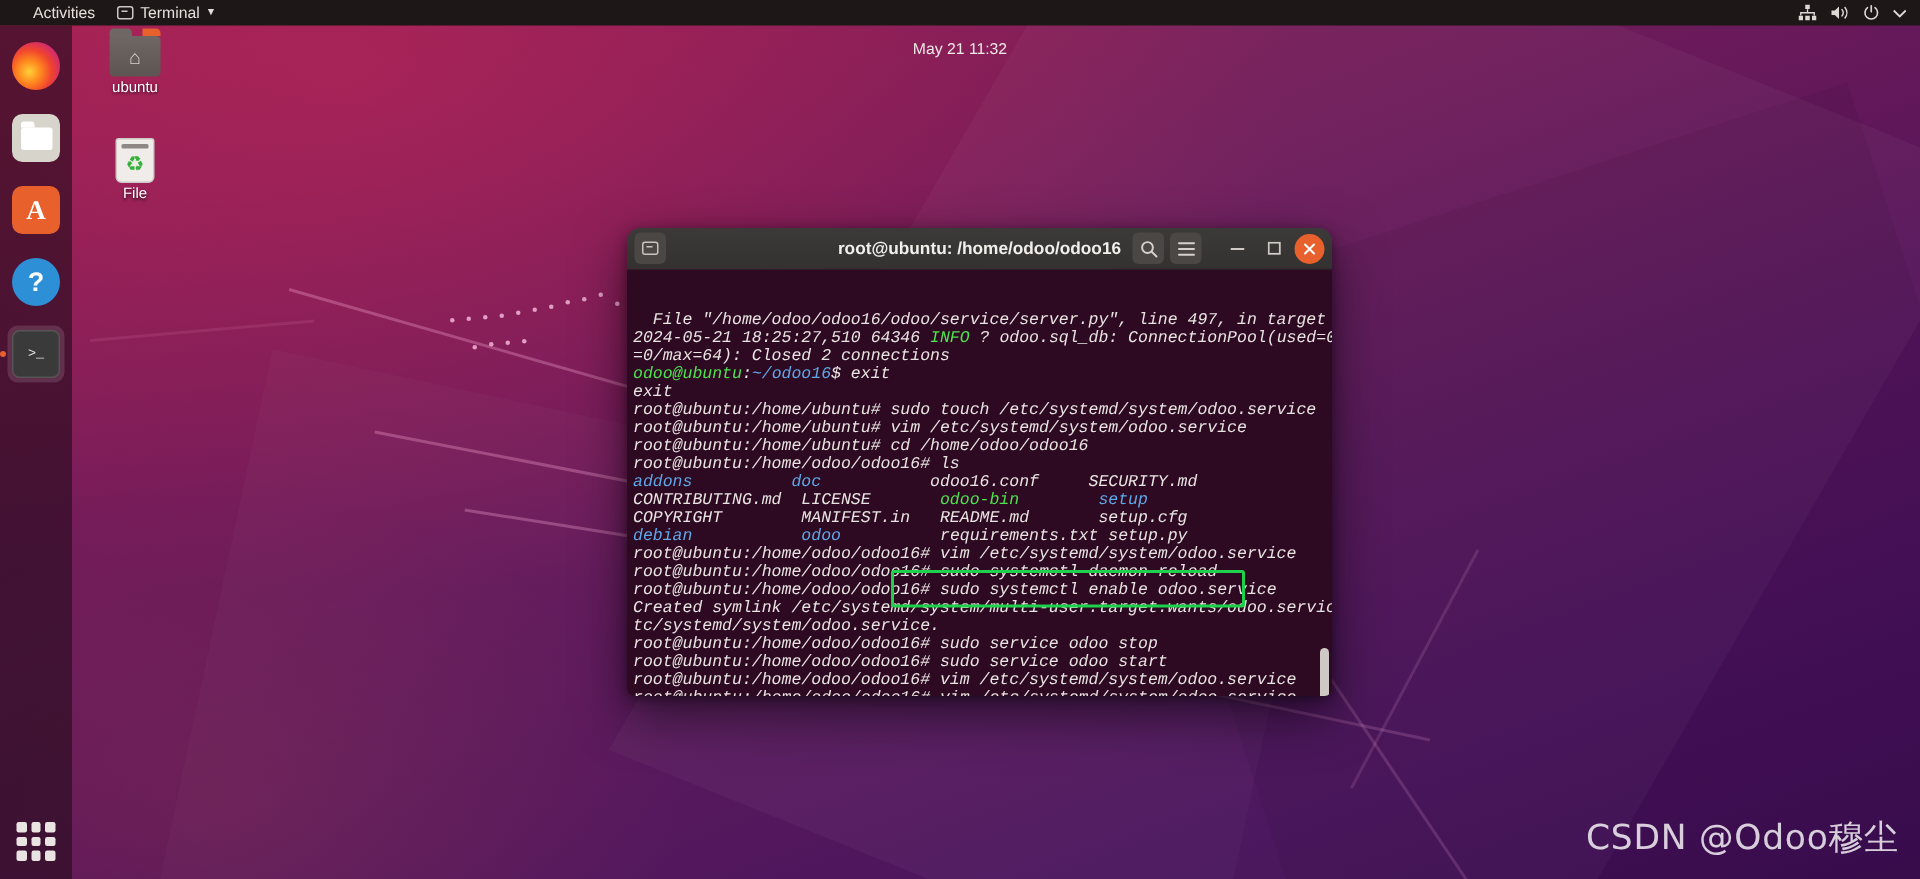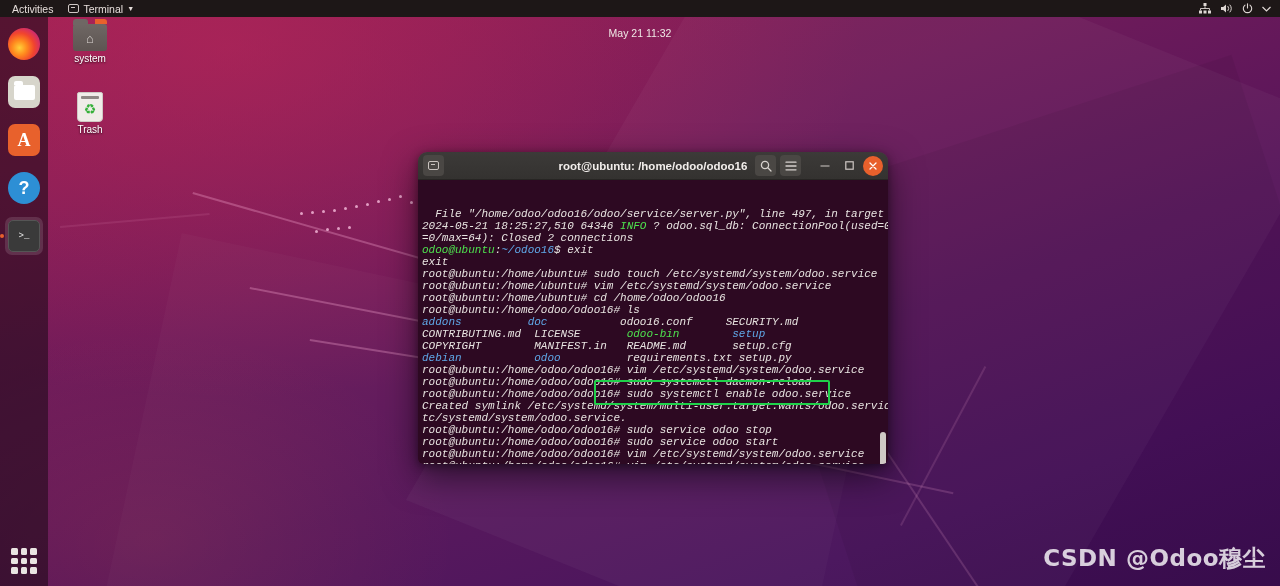--- a/index.html
+++ b/index.html
@@ -58,21 +58,21 @@
   }
 
   
   #topbar {
     position: absolute; top: 0; left: 0; right: 0; height: 17px;
     background: #1d1717;
     display: flex; align-items: center;
     color: #e6dedb; font-size: 10.5px;
     z-index: 40;
   }
-  #activities { padding: 0 9px 0 12px; cursor: pointer; }
+  #activities { padding: 0 9px 0 22px; cursor: pointer; }
   #win-menu { display: flex; align-items: center; gap: 4px; padding: 0 6px; cursor: pointer; }
   #win-menu .tm-ico {
     width: 11px; height: 9px; border: 1.2px solid #cfc7c4; border-radius: 2px;
     display: inline-block; position: relative;
   }
   #win-menu .tm-ico::after {
     content: ""; position: absolute; left: 1.5px; top: 2px;
     width: 4px; height: 1px; background: #cfc7c4;
   }
   #win-menu .caret { font-size: 7px; line-height: 1; }
@@ -214,21 +214,21 @@
     position: absolute; left: 176px; top: 200px; width: 236px; height: 25px;
     border: 2.5px solid #1fd14a; border-radius: 2px; pointer-events: none;
   }
 
   
   #watermark {
     position: absolute; right: 14px; bottom: 12px;
     color: rgba(255,255,255,0.80);
     font-size: 23px; letter-spacing: .5px;
     font-family: "DejaVu Sans", sans-serif;
-    z-index: 35; user-select: none; font-weight: bold;
+    z-index: 35; user-select: none;
   }
 </style>
 </head>
 <body>
 
 <div id="wallpaper">
   <div class="wp-shape wp-tri-a"></div>
   <div class="wp-shape wp-tri-b"></div>
   <div class="wp-shape wp-tri-c"></div>
   <div class="wp-shape wp-glow"></div>
@@ -331,27 +331,27 @@
     <i></i>
     <i></i>
     <i></i>
     <i></i>
 </div>
 
 <div class="desk-icon" id="icon-home">
   <div class="home-folder">
     <span class="home-glyph">⌂</span>
   </div>
-  <div class="lbl">system</div>
+  <div class="lbl">ubuntu</div>
 </div>
 <div class="desk-icon" id="icon-trash">
   <div class="trash-can">
     <span class="recycle">♻</span>
   </div>
-  <div class="lbl">Trash</div>
+  <div class="lbl">File</div>
 </div>
 
 <div id="terminal">
   <div id="titlebar">
     <div class="tb-btn" id="tb-appicon">
         <span class="g"></span>
       </div>
     <div id="tb-title">root@ubuntu: /home/odoo/odoo16</div>
     <div id="tb-right">
       <div class="tb-btn flat">

